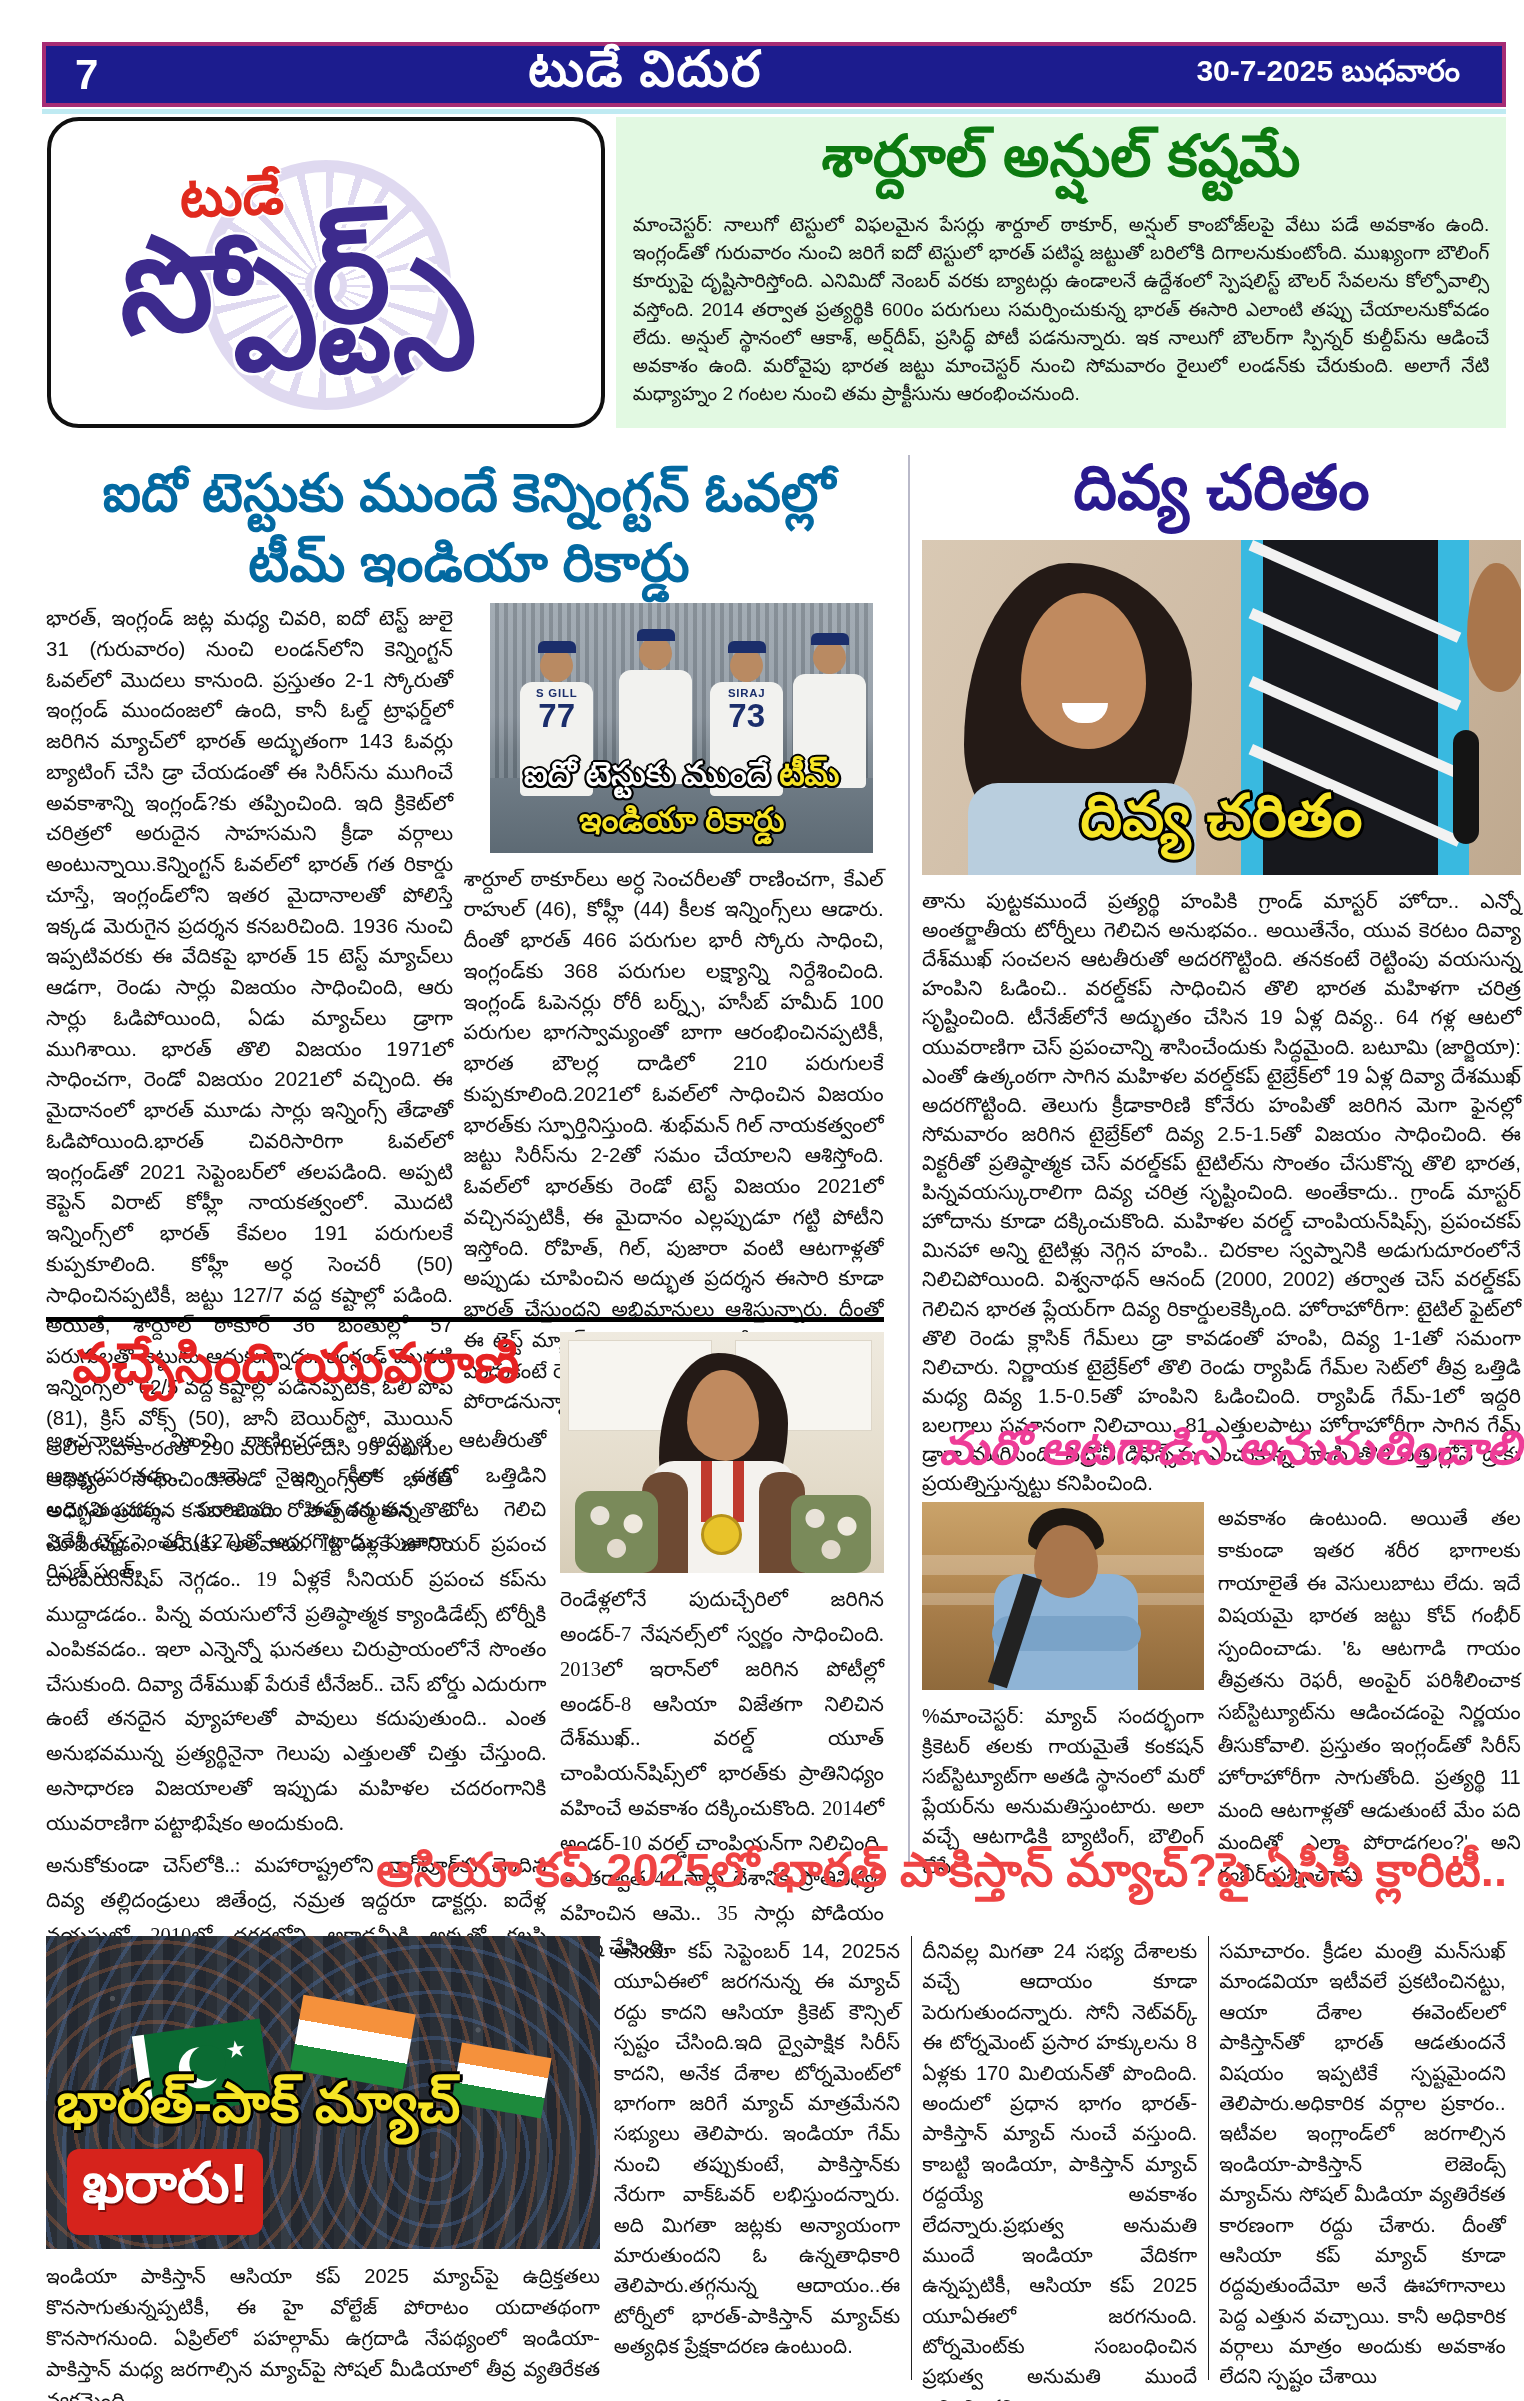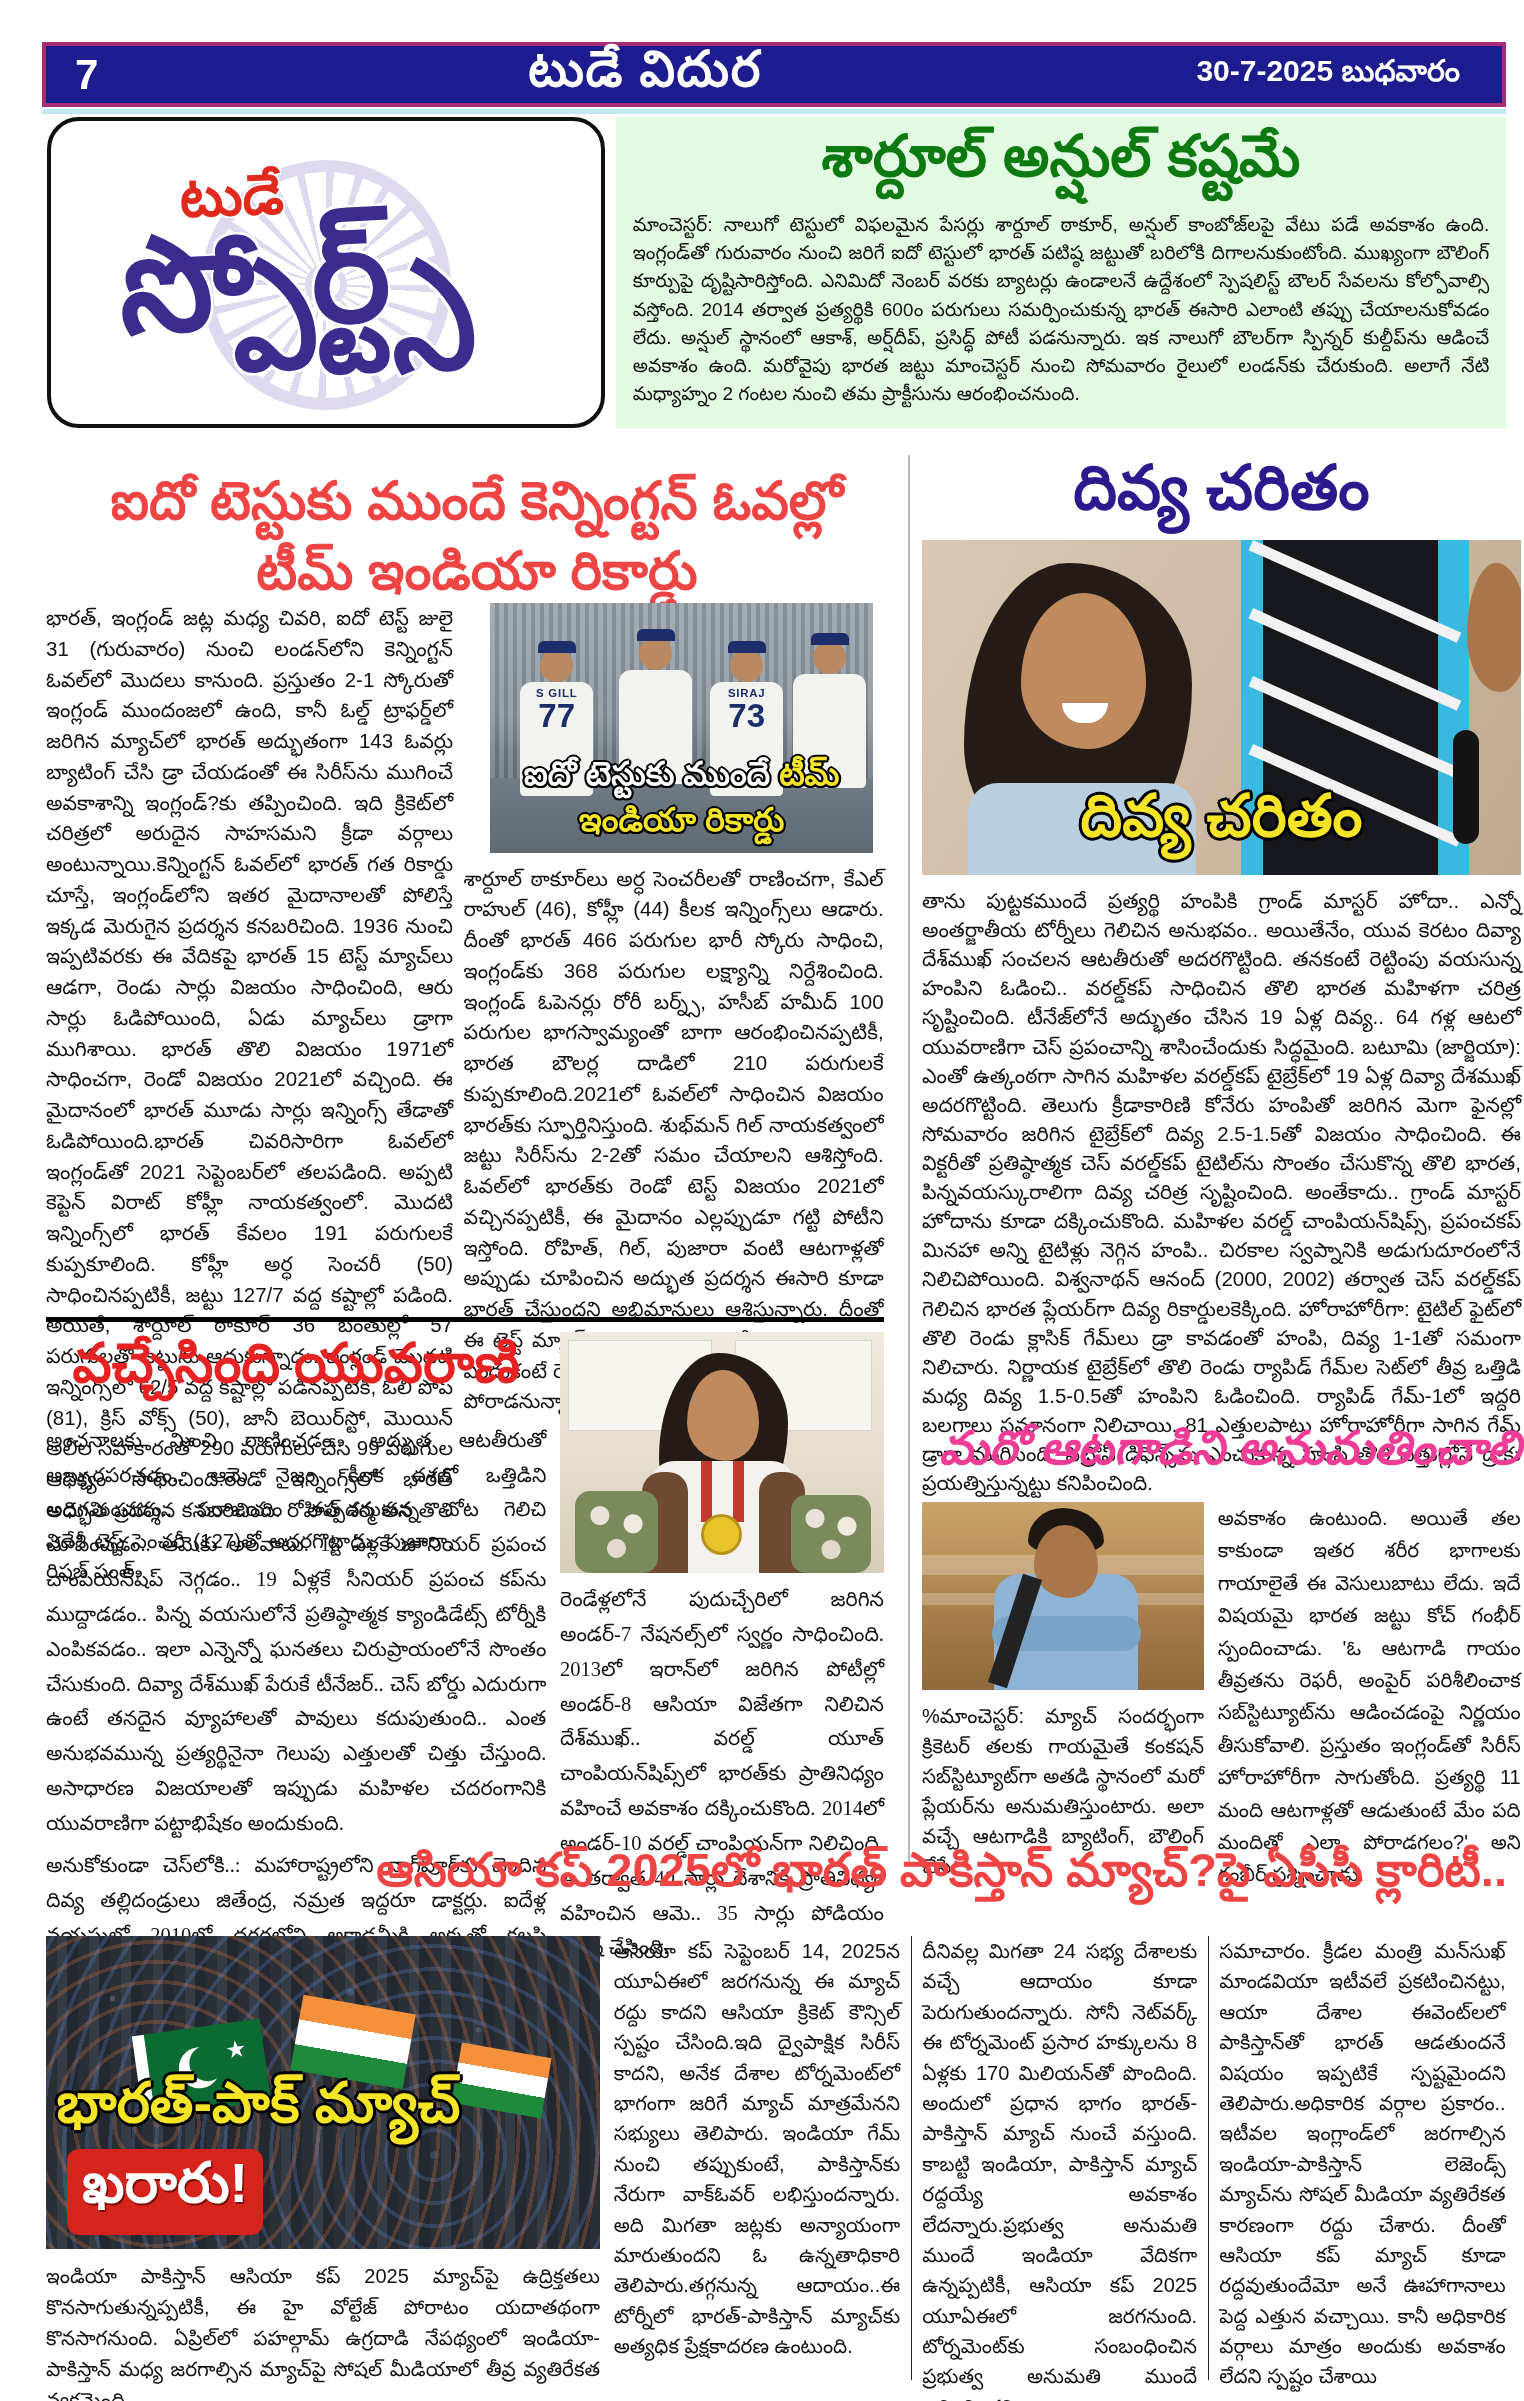--- a/index.html
+++ b/index.html
@@ -26,21 +26,21 @@
           text-shadow:1.5px 1.5px 0 #fff,-1.5px -1.5px 0 #fff,1.5px -1.5px 0 #fff,-1.5px 1.5px 0 #fff;transform:rotate(-2deg);}
   .logo-bottom{position:absolute;left:68px;top:91px;font-size:133px;font-weight:bold;color:#3d2b8d;line-height:1;
           text-shadow:2.3px 2.3px 0 #fff,-2.3px -2.3px 0 #fff,2.3px -2.3px 0 #fff,-2.3px 2.3px 0 #fff;transform:rotate(-3deg);}
 
   
   .greenpanel{background:#e2f9e2;}
   .greenpanel h2{margin:4.6px 0 7.6px;text-align:center;font-size:58px;color:#0c7a10;}
   .greenpanel .bd{padding:0 16.7px;font-size:19px;line-height:1.48;text-align:justify;}
 
   h1,h2,h3{font-weight:bold;}
-  .mainhead{color:#ef4444;font-size:53px;line-height:1.32;text-align:center;margin:12px;}
+  .mainhead{color:#0369a1;font-size:53px;line-height:1.32;text-align:center;margin:4px;}
   .bodytxt{font-size:20.5px;line-height:1.5;text-align:justify;}
   .tight{line-height:1.42;}
   .airy{line-height:1.7;}
 
   .vline{background:#b9b9c9;width:2.3px;}
   .blackrule{background:#000;height:5.3px;}
 
   
   .photo{position:relative;overflow:hidden;background:#888;}
   .ph-cricket{background:linear-gradient(180deg,#9aa4ad 0%,#8d97a1 45%,#76828c 60%,#5d6a74 100%);}

